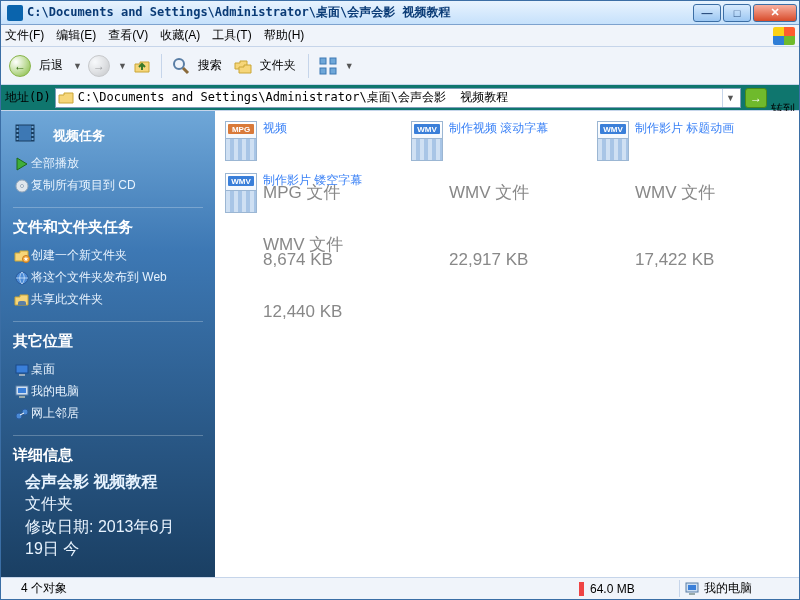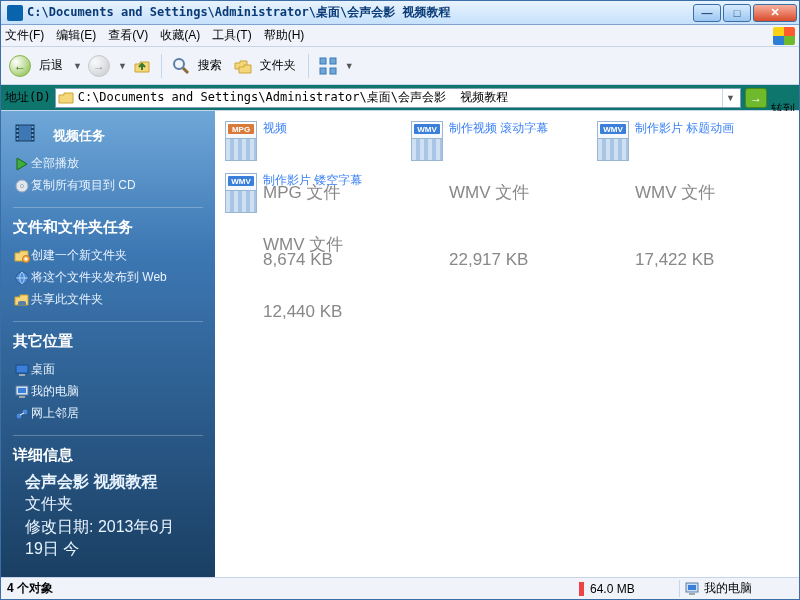--- a/index.html
+++ b/index.html
@@ -65,21 +65,21 @@
 .file-icon .fmt { margin: 2px; height: 10px; font-size: 8px; font-weight: bold; color: #fff; display: flex; align-items: center; justify-content: center; border-radius: 1px; }
 .file-icon .fmt.mpg { background: #d97a3a; }
 .file-icon .fmt.wmv { background: #3a7fd9; }
 .file-icon .strip { position: absolute; bottom: 0; left: 0; right: 0; height: 22px; background: repeating-linear-gradient(90deg,#cfe0f3 0 4px,#a8c5e6 4px 8px); border-top: 1px solid #9bb6d3; }
 .file-text { flex: 1; display: flex; flex-direction: column; font-size: 12px; line-height: 1.25; }
 .file-text .f-name { color: #3b82f6; white-space: nowrap; overflow: hidden; text-overflow: ellipsis; }
 .file-text .f-sub { color: #888; font-size: 17px; margin-top: 46px; }
 
 
 .statusbar { height: 22px; background: #f0f4fa; border-top: 1px solid #c6d5ea; display: flex; align-items: center; font-size: 12px; }
-.statusbar .sb-left { flex: 1; padding-left: 6px; font-weight: bold; }
+.statusbar .sb-left { flex: 1; padding-left: 20px; }
 .statusbar .sb-size { width: 100px; border-left: 5px solid #ef4444; padding-left: 6px; }
 .statusbar .sb-loc { width: 120px; border-left: 1px solid #c6d5ea; padding-left: 4px; display: flex; align-items: center; gap: 4px; }
 .sb-loc .comp-icon { width: 16px; height: 14px; display: flex; align-items: center; justify-content: center; }
 svg { display: block; }
 </style>
 </head>
 <body>
 
 <div class="window">
 

